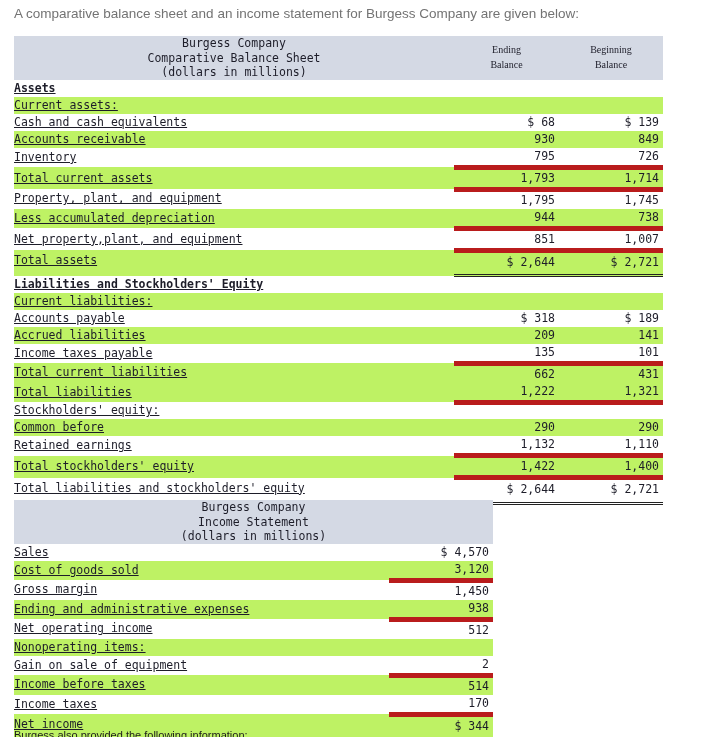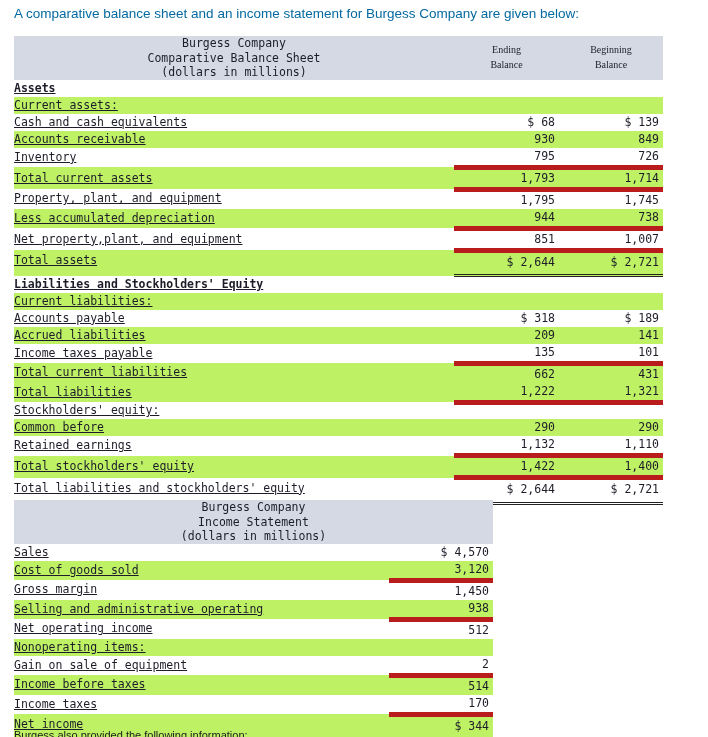--- a/index.html
+++ b/index.html
@@ -16,21 +16,21 @@
 
   .page { position: relative; width: 708px; height: 737px; }
 
   .prompt {
     position: absolute;
     left: 14px; top: 5px;
     width: 680px;
     font-family: "Liberation Sans", sans-serif;
     font-size: 13.5px;
     line-height: 18px;
-    color: #0369a1;
+    color: #737373;
     white-space: nowrap;
   }
 
   
   .stmt {
     position: absolute;
     border-collapse: collapse;
     table-layout: fixed;
     font-family: "DejaVu Sans Mono", "Liberation Mono", monospace;
     font-size: 11.5px;
@@ -272,21 +272,21 @@
         </tr>
         <tr class="row stripe">
           <td class="lbl ind0">Cost of goods sold</td>
           <td class="num ul">3,120</td>
         </tr>
         <tr class="row">
           <td class="lbl ind0">Gross margin</td>
           <td class="num">1,450</td>
         </tr>
         <tr class="row stripe">
-          <td class="lbl ind0">Selling and administrative operating</td>
+          <td class="lbl ind0">Ending and administrative expenses</td>
           <td class="num ul">938</td>
         </tr>
         <tr class="row">
           <td class="lbl ind0">Net operating income</td>
           <td class="num">512</td>
         </tr>
         <tr class="row stripe">
           <td class="lbl ind0">Nonoperating items:</td>
           <td class="num"></td>
         </tr>

